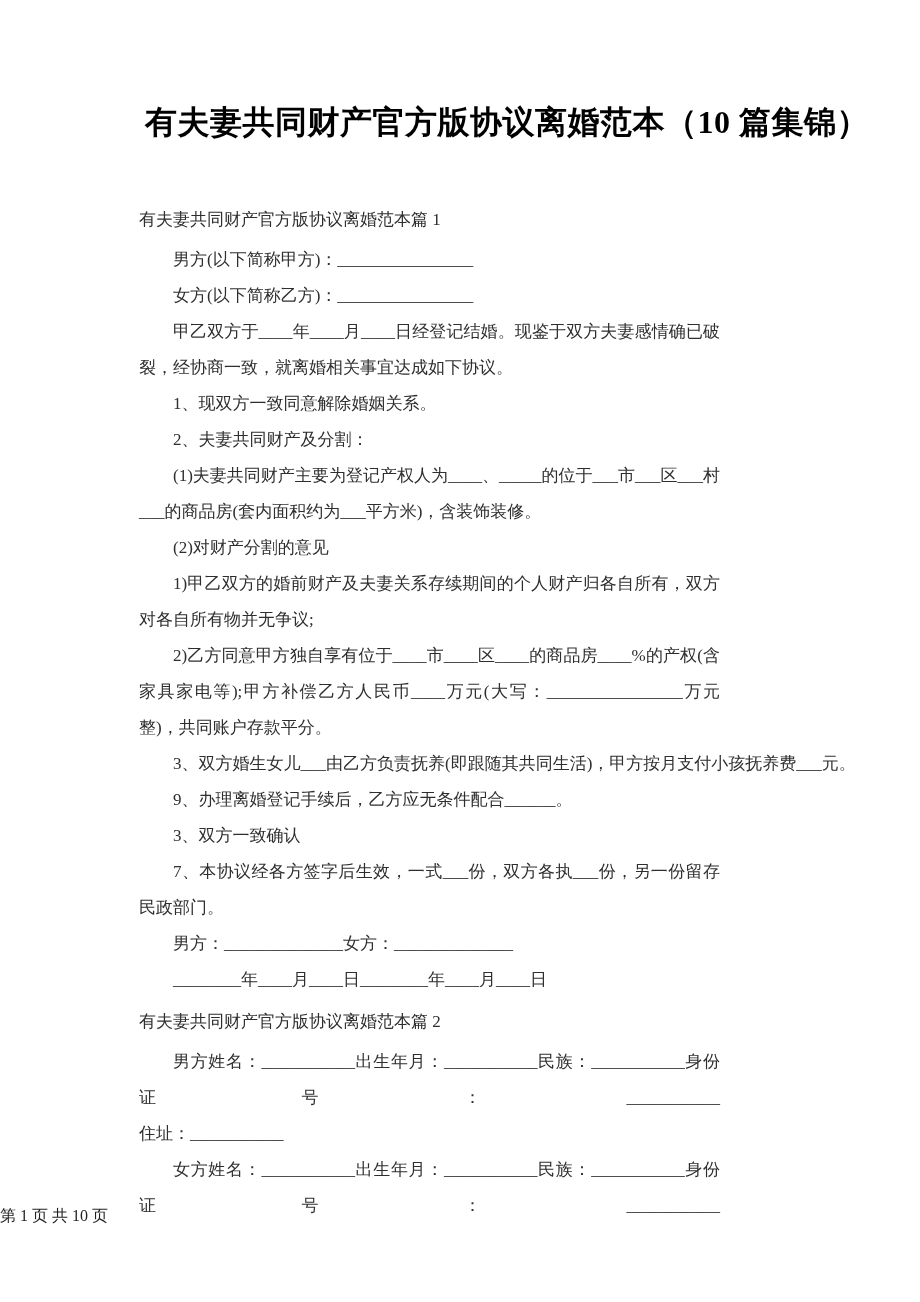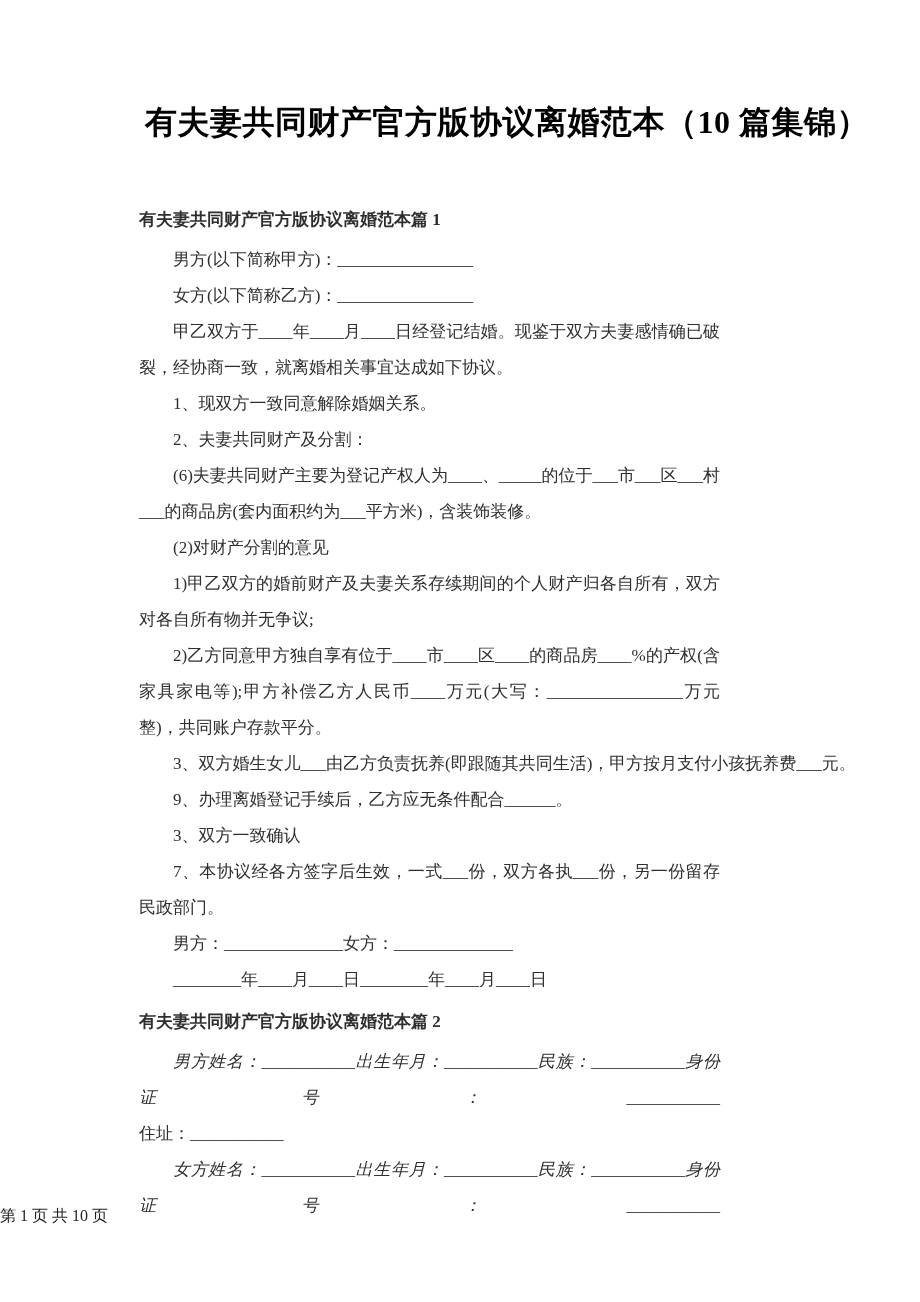--- a/index.html
+++ b/index.html
@@ -27,21 +27,21 @@
     font-size: 32px;
     line-height: 52px;
     font-weight: bold;
     color: #000000;
     margin: 0 0 54px 6px;
     white-space: nowrap;
     letter-spacing: 0.5px;
   }
   .section-heading {
     font-size: 17px;
-    font-weight: bold;
+    font-weight: normal;
     line-height: 36px;
     margin: 0 0 4px 0;
     color: #2e2e2e;
   }
   .section-heading.second {
     margin-top: 6px;
   }
   .para {
     font-size: 17px;
     line-height: 36px;
@@ -53,21 +53,20 @@
   }
   .para.oneline {
     white-space: nowrap;
     text-align: left;
   }
   .para.noindent {
     text-indent: 0;
   }
   .para.stretch {
     text-align-last: justify;
-    font-style: italic;
   }
   .page-footer {
     position: absolute;
     left: 0;
     top: 1203px;
     width: 920px;
     text-align: left;
     font-size: 16px;
     line-height: 26px;
     color: #1f1f1f;
@@ -80,21 +79,21 @@
 
   <h1 class="doc-title">有夫妻共同财产官方版协议离婚范本（10 篇集锦）</h1>
 
   <h2 class="section-heading">有夫妻共同财产官方版协议离婚范本篇 1</h2>
 
   <p class="para">男方(以下简称甲方)：________________</p>
   <p class="para">女方(以下简称乙方)：________________</p>
   <p class="para">甲乙双方于____年____月____日经登记结婚。现鉴于双方夫妻感情确已破裂，经协商一致，就离婚相关事宜达成如下协议。</p>
   <p class="para">1、现双方一致同意解除婚姻关系。</p>
   <p class="para">2、夫妻共同财产及分割：</p>
-  <p class="para">(6)夫妻共同财产主要为登记产权人为____、_____的位于___市___区___村___的商品房(套内面积约为___平方米)，含装饰装修。</p>
+  <p class="para">(1)夫妻共同财产主要为登记产权人为____、_____的位于___市___区___村___的商品房(套内面积约为___平方米)，含装饰装修。</p>
   <p class="para">(2)对财产分割的意见</p>
   <p class="para">1)甲乙双方的婚前财产及夫妻关系存续期间的个人财产归各自所有，双方对各自所有物并无争议;</p>
   <p class="para">2)乙方同意甲方独自享有位于____市____区____的商品房____%的产权(含家具家电等);甲方补偿乙方人民币____万元(大写：________________万元整)，共同账户存款平分。</p>
   <p class="para oneline">3、双方婚生女儿___由乙方负责抚养(即跟随其共同生活)，甲方按月支付小孩抚养费___元。</p>
   <p class="para">9、办理离婚登记手续后，乙方应无条件配合______。</p>
   <p class="para">3、双方一致确认</p>
   <p class="para">7、本协议经各方签字后生效，一式___份，双方各执___份，另一份留存民政部门。</p>
   <p class="para">男方：______________女方：______________</p>
   <p class="para">________年____月____日________年____月____日</p>
 

